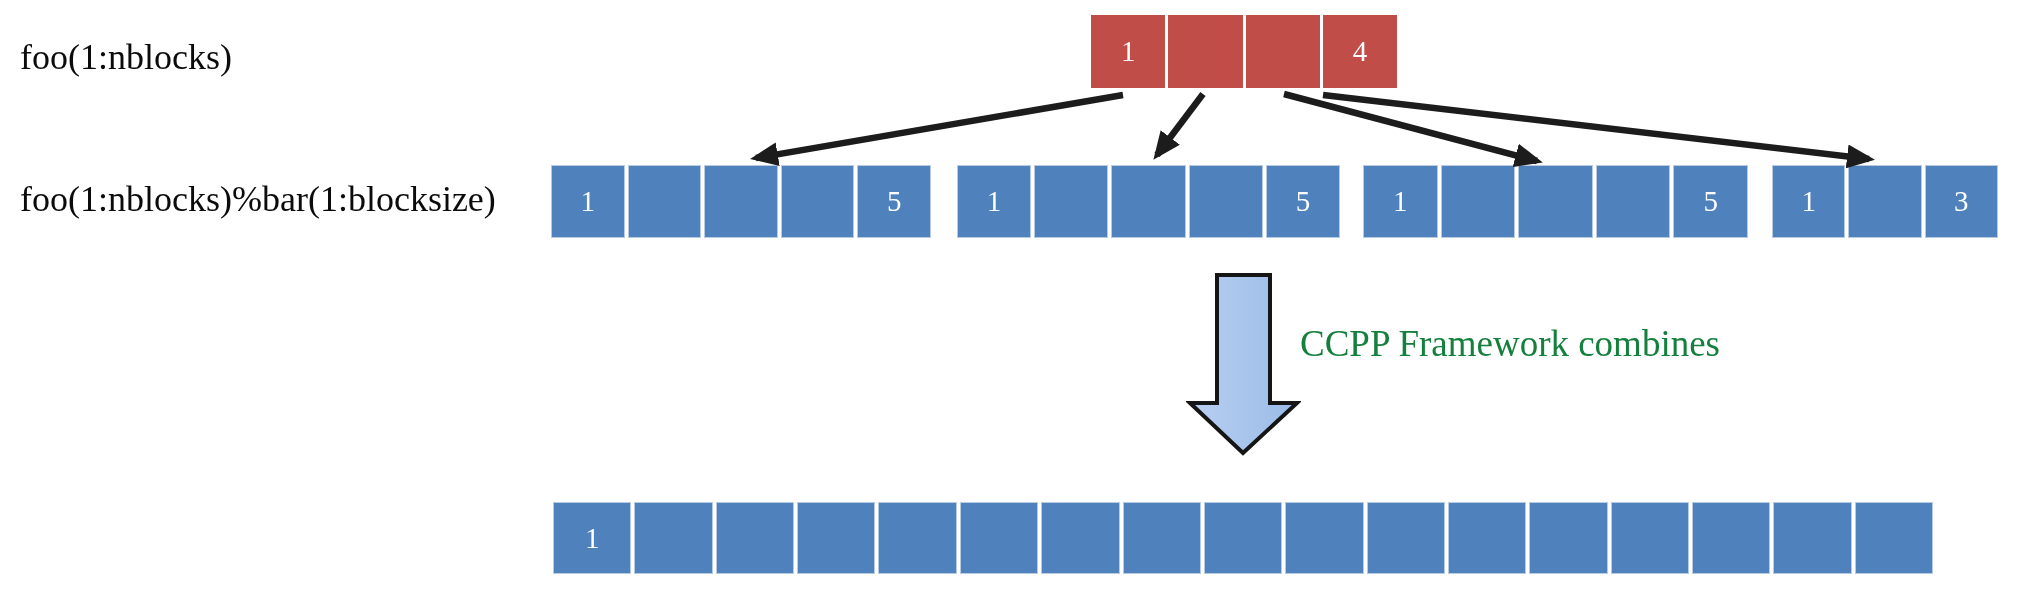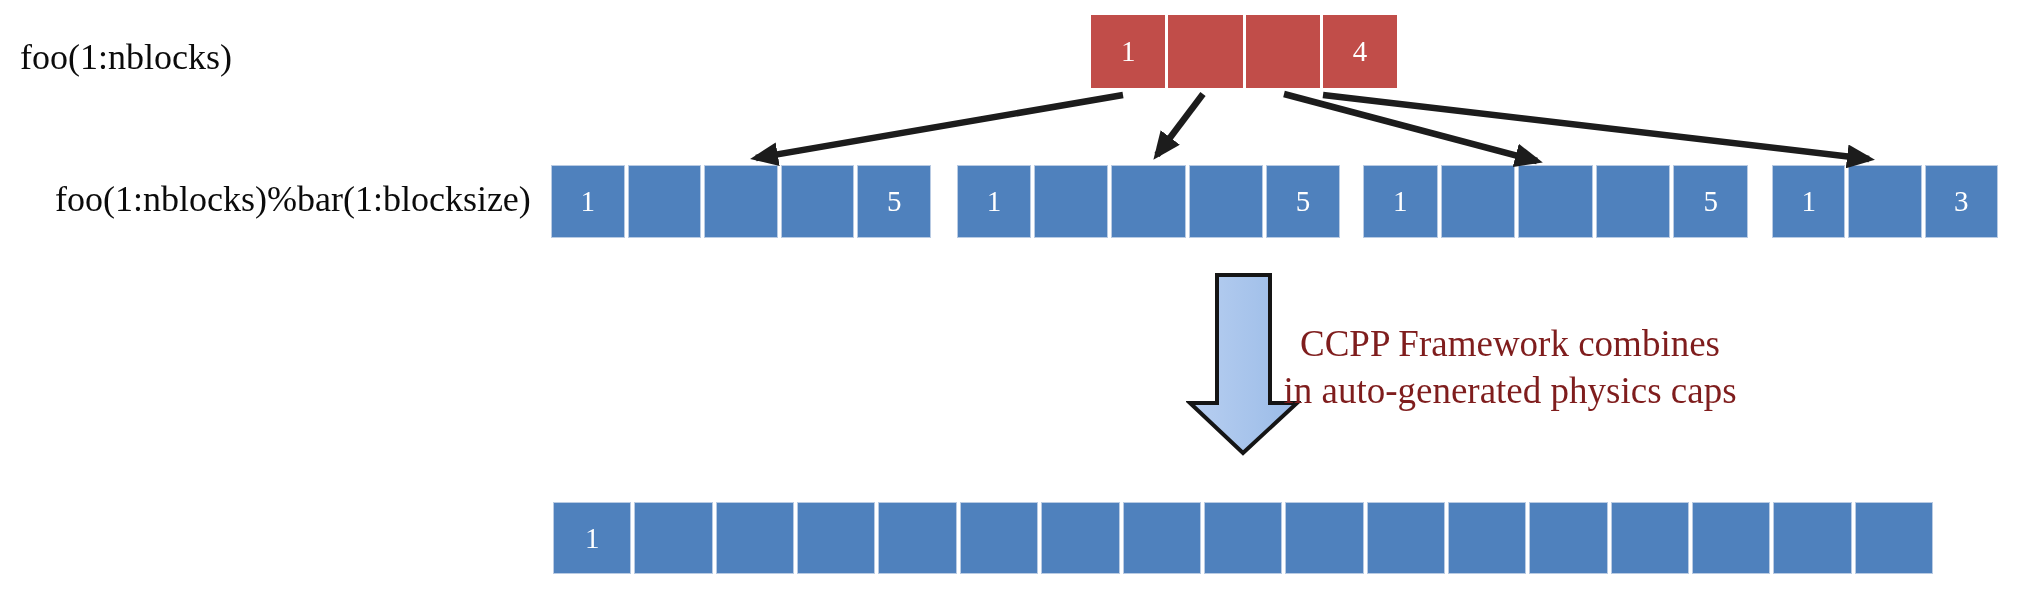--- a/index.html
+++ b/index.html
@@ -63,34 +63,34 @@
   .big-arrow-shape{
     stroke:var(--arrow-outline,#151515);
     stroke-width:4;
     stroke-linejoin:miter;
   }
   .annotation{
     position:absolute;
     left:1510px;
     top:320px;
     transform:translateX(-50%);
-    text-align:center;
+    text-align:left;
     font-size:37px;
     line-height:47px;
-    color:#7f1d1d;
+    color:#15803d;
     white-space:nowrap;
   }
 </style>
 </head>
 <body>
 
 <div id="canvas">
 
   <div class="row-label" style="left:20px;top:36px;">foo(1:nblocks)</div>
-  <div class="row-label" style="left:20px;top:178px;margin-left:35px;">foo(1:nblocks)%bar(1:blocksize)</div>
+  <div class="row-label" style="left:20px;top:178px;">foo(1:nblocks)%bar(1:blocksize)</div>
 
   <div class="block-row" style="left:1091px;top:15px;width:306px;height:73px;">
     <div class="cell red">1</div>
     <div class="cell red"></div>
     <div class="cell red"></div>
     <div class="cell red">4</div>
   </div>
 
   <div class="block-row" style="left:551px;top:165px;width:380px;height:73px;">
     <div class="cell blue">1</div>
@@ -156,16 +156,15 @@
       <linearGradient id="bigArrowGrad" x1="0" y1="0" x2="1" y2="0">
         <stop offset="0" style="stop-color:var(--arrow-fill-light,#b8cff1)"></stop>
         <stop offset="1" style="stop-color:var(--arrow-fill-dark,#9abbe7)"></stop>
       </linearGradient>
     </defs>
     <polygon class="big-arrow-shape" fill="url(#bigArrowGrad)" points="31,4 84,4 84,132 111,132 57,182 4,132 31,132"></polygon>
   </svg>
 
   <div class="annotation">
     <div>CCPP Framework combines</div>
-    <div>in auto-generated physics caps</div>
   </div>
 
 </div>
 
 </body></html>

